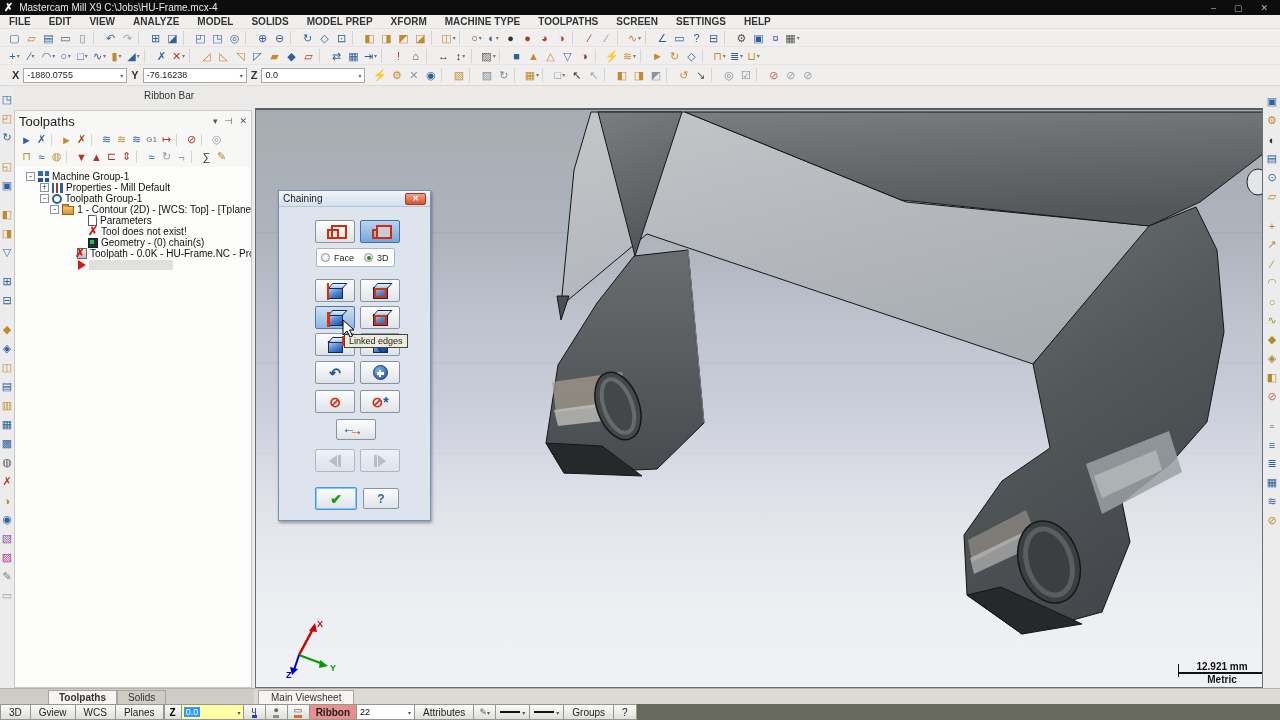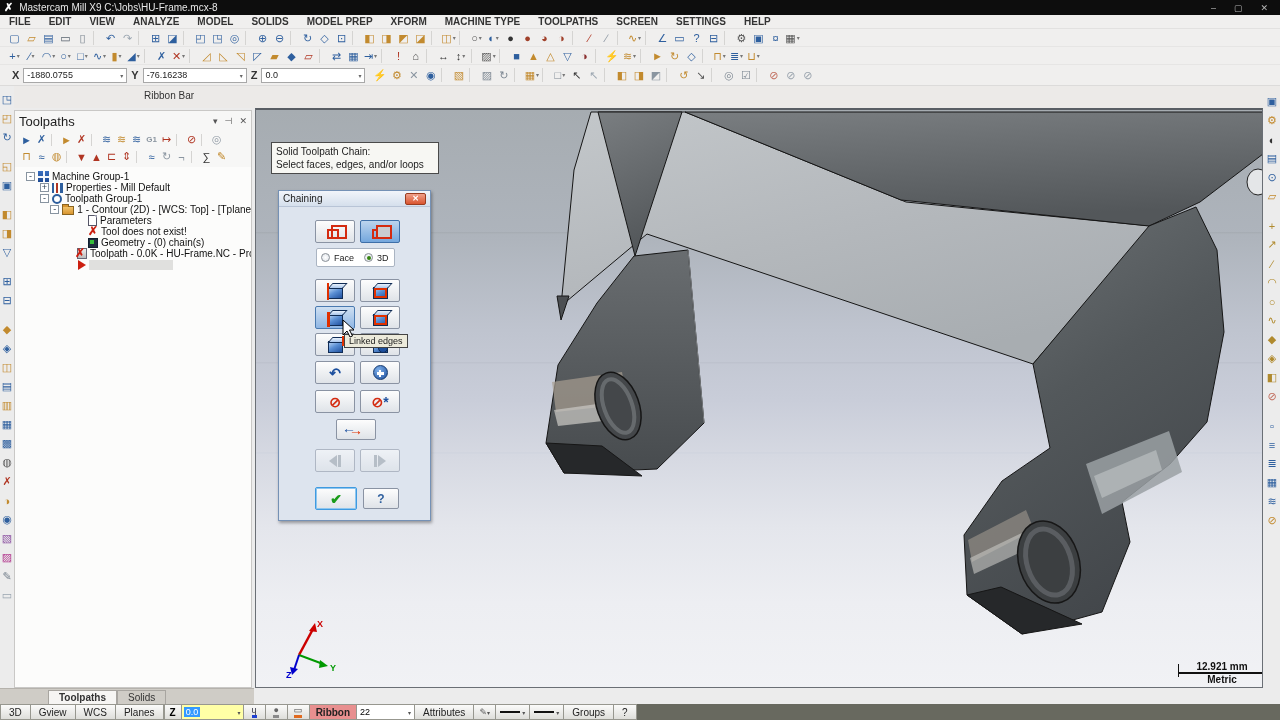--- a/index.html
+++ b/index.html
@@ -148,21 +148,21 @@
   .linechip{width:34px;background:linear-gradient(#fbfbfa,#dededa);border:1px solid #97978f;border-right:none;display:flex;align-items:center;justify-content:center;gap:2px}
   .linechip .ln{width:20px;border-top:2px solid #111}
   .linechip .zdd{font-size:6px;color:#555}
   .sb-btn:last-child{border-right:1px solid #97978f}
 </style>
 </head>
 <body>
 
 <div id="titlebar">
   <span class="logo">✗</span>
-  <span>Mastercam Mill X9  C:\Jobs\HU-Frame.mcx-8</span>
+  <span>Mastercam Mill X9  C:\Jobs\HU-Frame.mcx-4</span>
   <span class="wbtns">
     <span>–</span>
     <span>▢</span>
     <span>✕</span>
   </span>
 </div>
 
 <div id="menubar">
 
 <span>FILE</span>
@@ -570,24 +570,20 @@
 
     <polygon points="378,146 432,140 448,313 401,359 308,363 290,333 302,255 341,193" fill="url(#dkC)" stroke="#161616" stroke-width="1" stroke-linejoin="round"></polygon>
     <polygon points="296,272 366,262 372,294 300,302" fill="#a89e92" opacity="0.7"></polygon>
     <polygon points="298,300 370,290 374,308 302,316" fill="#c6c4c0" opacity="0.75"></polygon>
     <ellipse cx="362" cy="296" rx="21" ry="35" transform="rotate(-20 362 296)" fill="#44474a" stroke="#151515" stroke-width="1.5"></ellipse>
     <ellipse cx="362" cy="296" rx="14" ry="28" transform="rotate(-20 362 296)" fill="none" stroke="#9aa0a3" stroke-width="4" opacity="0.4"></ellipse>
     <polygon points="290,333 308,363 386,366 346,336" fill="#26282a" stroke="#161616" stroke-width="1"></polygon>
     <line x1="432" y1="140" x2="448" y2="313" stroke="#7d8184" stroke-width="1"></line>
   </svg>
 
-  <div id="vp-tip">
-    <div>Solid Toolpath Chain:</div>
-    <div>Select faces, edges, and/or loops</div>
-  </div>
 
   <svg id="axis" width="60" height="64" viewBox="0 0 60 64">
     <line x1="18" y1="40" x2="32" y2="14" stroke="#cc0000" stroke-width="2.5"></line>
     <polygon points="34,8 28,16 36,17" fill="#cc0000"></polygon>
     <line x1="18" y1="40" x2="42" y2="49" stroke="#009900" stroke-width="2"></line>
     <polygon points="47,51 39,45 38,53" fill="#009900"></polygon>
     <line x1="18" y1="40" x2="13" y2="55" stroke="#0000cc" stroke-width="2"></line>
     <polygon points="11,60 9,52 17,54" fill="#0000cc"></polygon>
     <text x="36" y="12" font-size="9" font-weight="bold" fill="#cc0000">X</text>
     <text x="49" y="56" font-size="9" font-weight="bold" fill="#009900">Y</text>
@@ -685,20 +681,23 @@
     <polygon points="1,1 1,16 5,12 8,18 10.5,17 7.5,11 12,11" fill="#ffffff" stroke="#000000" stroke-width="1"></polygon>
   </svg>
 </div>
 
 <div id="tabs">
   <div class="ptabs">
 
   <span class="ptab active">Toolpaths</span>
       <span class="ptab">Solids</span>
     </div>
+  <div class="vstrip">
+    <span class="vtab">Main Viewsheet</span>
+  </div>
 </div>
 
 <div id="statusbar">
   <span style="display:flex">
 
   <span class="sb-btn">3D</span>
       <span class="sb-btn">Gview</span>
       <span class="sb-btn">WCS</span>
       <span class="sb-btn">Planes</span>
     </span>

